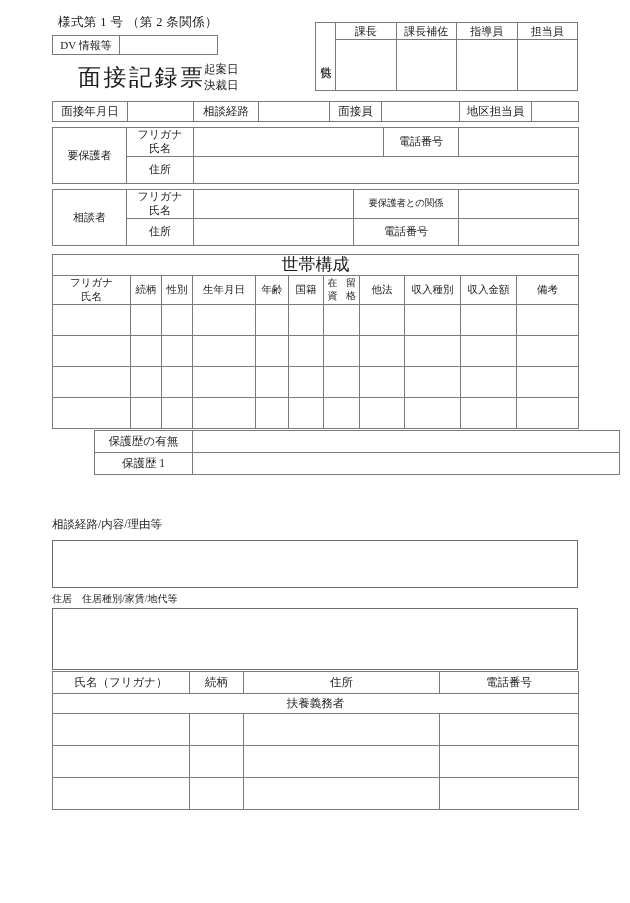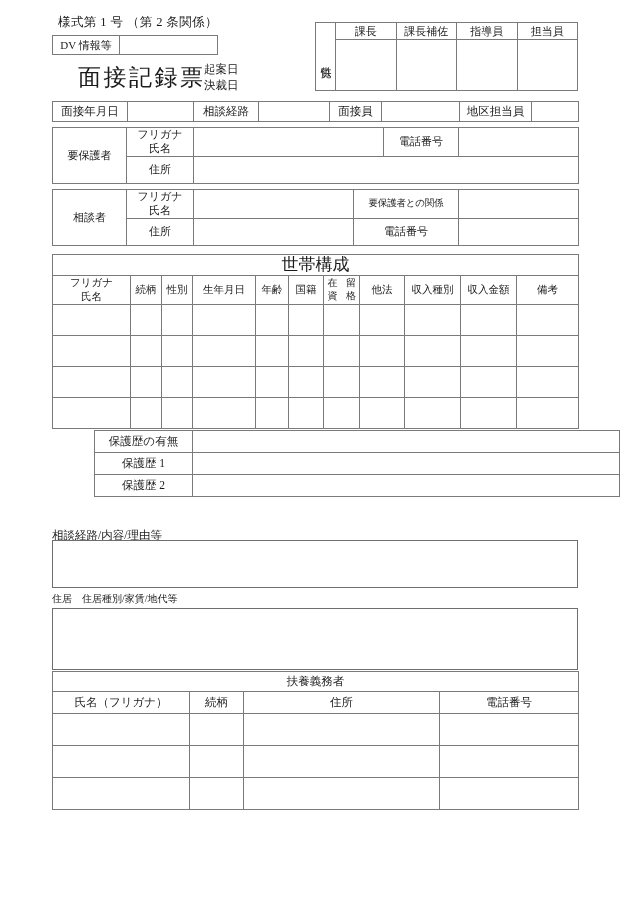--- a/index.html
+++ b/index.html
@@ -153,21 +153,21 @@
     width: 526px;
     margin-left: 38px;
   }
   #history-table td { height: 21px; font-size: 11.5px; }
   #history-table td.k { width: 97px; }
 
   
   #soudan-label {
     position: absolute;
     left: 52px;
-    top: 528px;
+    top: 517px;
     font-size: 11.5px;
     white-space: nowrap;
   }
   #soudan-box {
     position: absolute;
     left: 52px;
     top: 540px;
     width: 524px;
     height: 46px;
     border: 1px solid #6e6e6e;
@@ -418,51 +418,47 @@
   <table class="frm outer" id="history-table">
     <tbody>
         <tr>
       <td class="k lbl">保護歴の有無</td>
       <td></td>
     </tr>
     <tr>
       <td class="k lbl">保護歴 1</td>
       <td></td>
     </tr>
-    <tr>
-      <td class="k lbl">保護歴 2</td>
-      <td></td>
-    </tr>
   </tbody>
     </table>
 
   <div id="soudan-label">相談経路/内容/理由等</div>
   <div id="soudan-box"></div>
 
   <div id="jukyo-label">住居　住居種別/家賃/地代等</div>
   <div id="jukyo-box"></div>
 
   <table class="frm outer" id="supporter-table">
     <colgroup>
       <col style="width:137px">
         <col style="width:54px">
       <col style="width:196px">
         <col style="width:139px">
     </colgroup>
     <tbody>
         <tr>
-      <td class="title" colspan="4">扶養義務者</td>
-    </tr>
-    <tr>
       <td class="ch lbl">氏名（フリガナ）</td>
       <td class="ch lbl">続柄</td>
       <td class="ch lbl">住所</td>
       <td class="ch lbl">電話番号</td>
     </tr>
     <tr>
+      <td class="title" colspan="4">扶養義務者</td>
+    </tr>
+    <tr>
       <td class="cell"></td>
       <td class="cell"></td>
       <td class="cell"></td>
       <td class="cell"></td>
     </tr>
     <tr>
       <td class="cell"></td>
       <td class="cell"></td>
       <td class="cell"></td>
       <td class="cell"></td>

